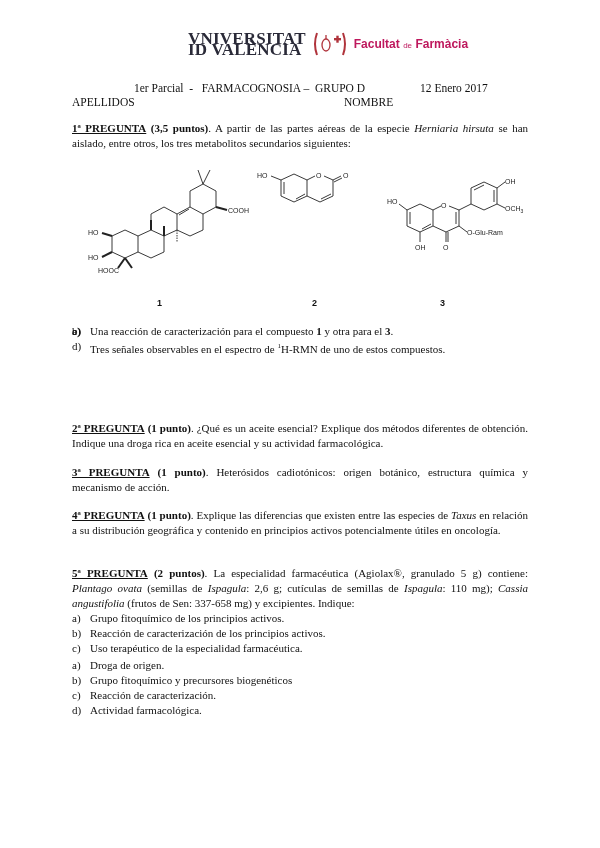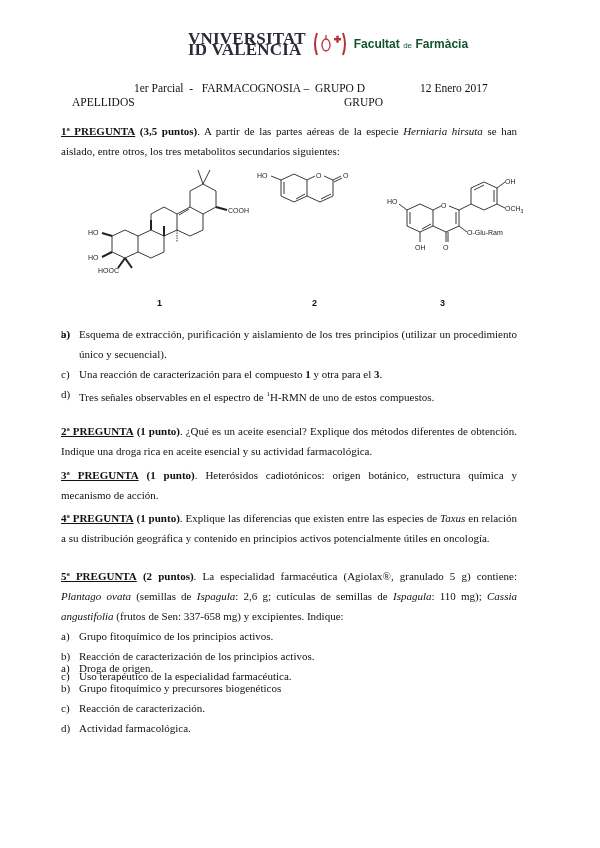--- a/index.html
+++ b/index.html
@@ -5,25 +5,25 @@
   html, body { margin: 0; padding: 0; background: #ffffff; }
   body { width: 600px; height: 848px; position: relative; overflow: hidden;
          font-family: "Liberation Serif", "DejaVu Serif", serif; color: #111; }
   .page { position: absolute; left: 0; top: 0; width: 600px; height: 848px; }
 
   
   .logo { position: absolute; left: 188px; top: 30px; height: 28px; display: flex; align-items: center; }
   .uv { font-family: "Liberation Serif", serif; font-weight: bold; color: #2a2a38; line-height: 11px; font-size: 17px; letter-spacing: 0.2px; }
   .uv .l2 { display: block; }
   .crest { width: 36px; height: 26px; margin-left: 6px; position: relative; }
-  .fac { font-family: "Liberation Sans", sans-serif; font-size: 12px; color: #14532d; margin-left: 6px; font-weight: bold; }
+  .fac { font-family: "Liberation Sans", sans-serif; font-size: 12px; color: #be185d; margin-left: 6px; font-weight: bold; }
   .fac .small { font-size: 8px; font-weight: normal; }
 
   .hdr { position: absolute; font-weight: normal; font-size: 11.5px; }
-  .text { position: absolute; left: 61px; width: 456px; font-size: 11px; line-height: 20px; text-align: justify; }
+  .text { position: absolute; left: 72px; width: 456px; font-size: 11px; line-height: 15px; text-align: justify; }
   .text p { margin: 0; }
   .q { font-weight: bold; text-decoration: underline; }
   .b { font-weight: bold; }
   .i { font-style: italic; }
   ol.alpha { list-style: none; margin: 0; padding: 0; }
   ol.alpha li { position: relative; padding-left: 18px; }
   ol.alpha li .lbl { position: absolute; left: 0; top: 0; }
 
   .struct { position: absolute; }
   .num { position: absolute; font-family: "Liberation Sans", sans-serif; font-weight: bold; font-size: 9px; }
@@ -50,21 +50,21 @@
     <div class="fac">
       <span>Facultat</span>
       <span class="small">de</span>
       <span>Farmàcia</span>
     </div>
   </div>
 
   <div class="hdr" style="left:134px; top:82px; white-space:pre;">1er Parcial  -   FARMACOGNOSIA –  GRUPO D</div>
   <div class="hdr" style="left:420px; top:82px;">12 Enero 2017</div>
   <div class="hdr" style="left:72px; top:96px;">APELLIDOS</div>
-  <div class="hdr" style="left:344px; top:96px;">GRUPO</div>
+  <div class="hdr" style="left:344px; top:96px;">NOMBRE</div>
 
   <div class="text" style="top:121px;">
     <p>
       <span class="q">1ª PREGUNTA</span>
       <span class="b">(3,5 puntos)</span><span>. A partir de las partes aéreas de la especie </span><span class="i">Herniaria hirsuta</span><span> se han aislado, entre otros, los tres metabolitos secundarios siguientes:</span>
     </p>
   </div>
 
   <svg class="struct" style="left:70px; top:160px;" width="190" height="140" viewBox="0 0 190 140">
     <g stroke="#222" stroke-width="0.9" fill="none">
@@ -149,21 +149,21 @@
     <text x="58" y="82" font-size="7" fill="#222">O</text>
     <text x="120" y="16" font-size="7" fill="#222">OH</text>
     <text x="120" y="43" font-size="7" fill="#222">OCH<tspan font-size="5" dy="2">3</tspan></text>
     <text x="82" y="67" font-size="7" fill="#222">O-Glu-Ram</text>
   </svg>
   <div class="num" style="left:440px; top:298px;">3</div>
 
   <div class="text" style="top:324px;">
     <ol class="alpha">
       <li><span class="lbl">a)</span></li>
-      <li><span class="lbl">b)</span><span>Esquema de extracción, purificación y aislamiento de los tres principios (utilizar un procedimiento único y secuencial).</span></li>
+      <li><span class="lbl">b)</span></li>
       <li><span class="lbl">c)</span><span>Una reacción de caracterización para el compuesto </span><span class="b">1</span><span> y otra para el </span><span class="b">3</span><span>.</span></li>
       <li><span class="lbl">d)</span><span>Tres señales observables en el espectro de </span><sup style="font-size:7px">1</sup><span>H-RMN de uno de estos compuestos.</span></li>
     </ol>
   </div>
 
   <div class="text" style="top:421px;">
     <p><span class="q">2ª PREGUNTA</span> <span class="b">(1 punto)</span><span>. ¿Qué es un aceite esencial? Explique dos métodos diferentes de obtención. Indique una droga rica en aceite esencial y su actividad farmacológica.</span></p>
   </div>
 
   <div class="text" style="top:465px;">

